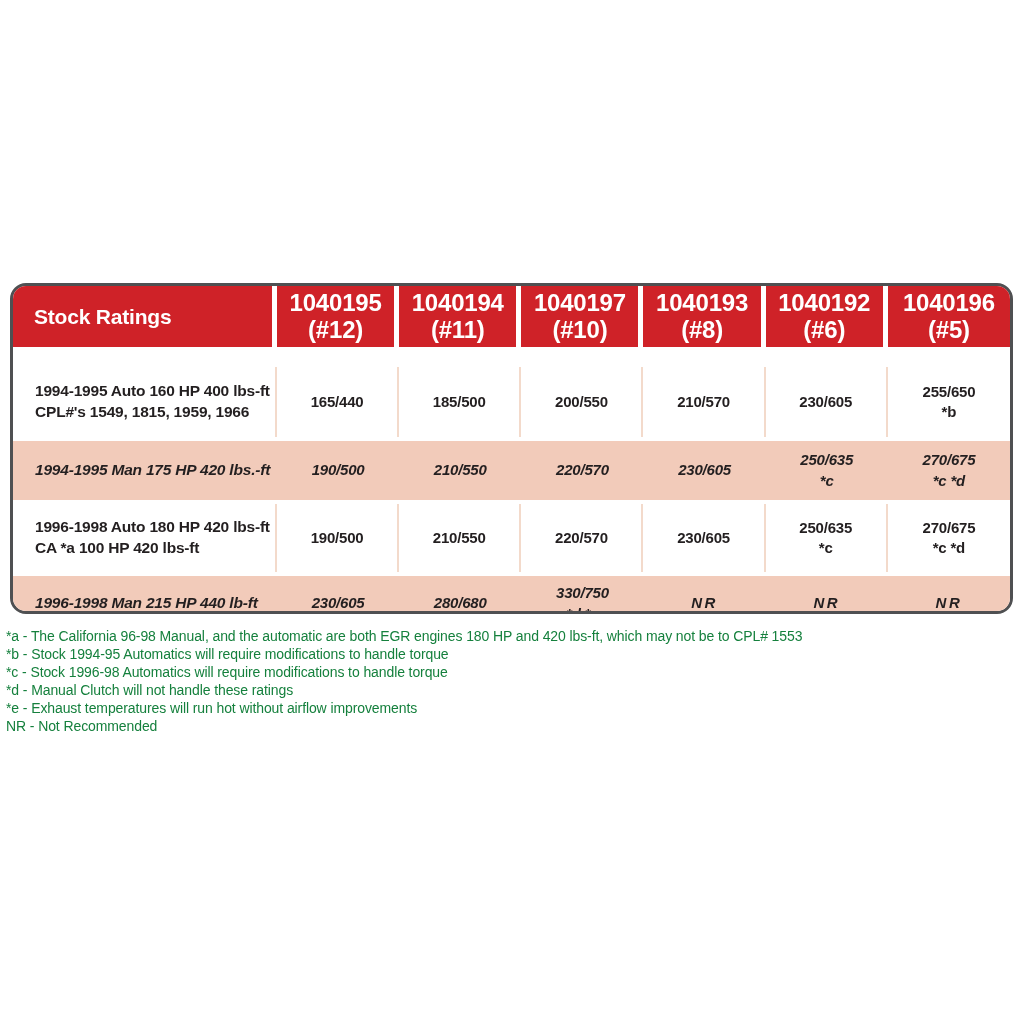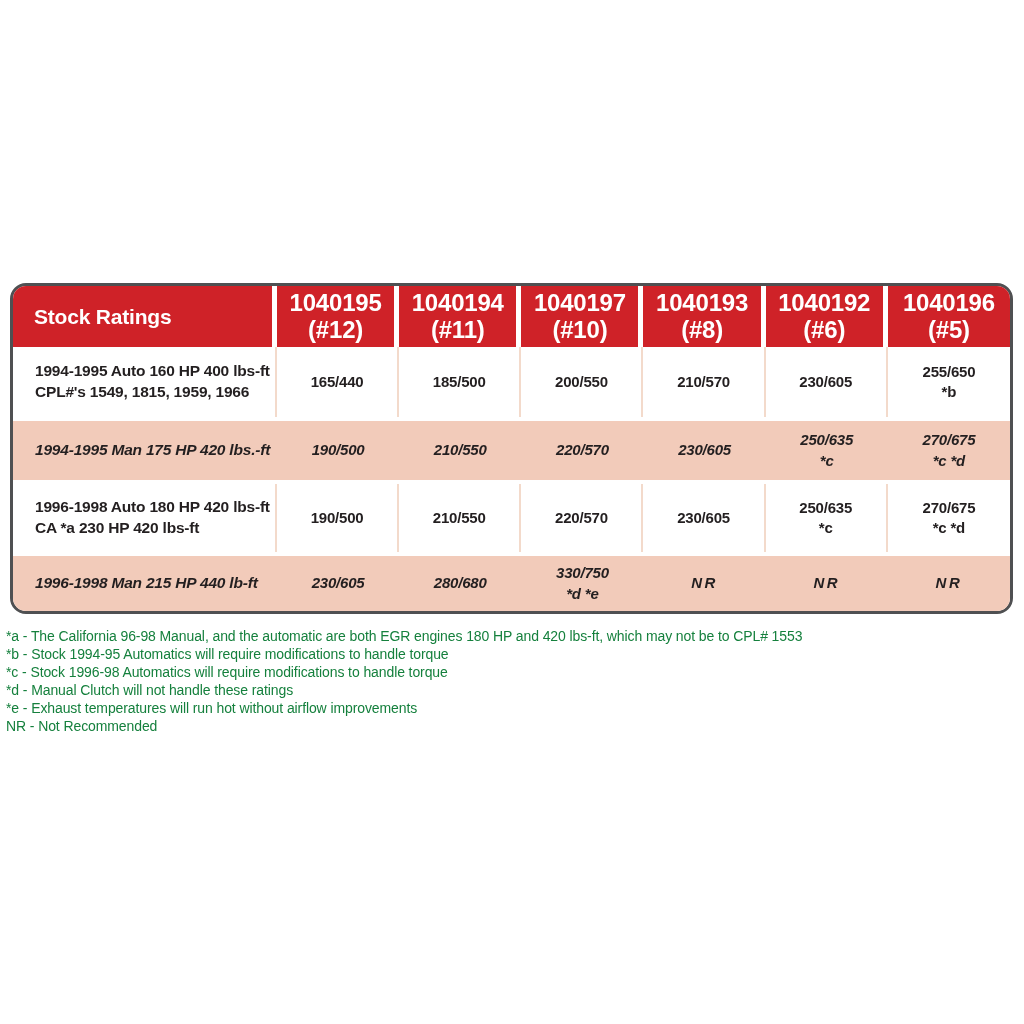--- a/index.html
+++ b/index.html
@@ -36,21 +36,21 @@
   .corner-label { font-size: 21px; font-weight: bold; }
   .th .part, .th .num { font-size: 24px; font-weight: bold; }
 
   
   .body .td {
     display: flex; flex-direction: column;
     justify-content: center;
     line-height: 1.35;
     letter-spacing: -0.2px;
   }
-  .r1 { height: 70px; }
+  .r1 { height: 70px; margin-top: 20px; }
   .r2 { height: 67px; }
   .r3 { height: 68px; }
   .r4 { height: 59px; }
 
   .white { background: #ffffff; }
   .white .td { border-right: 2px solid #F3DACB; }
   .white .td:last-child { border-right: none; }
 
   .pink { background: #F2CBBA; border-top: 4px solid #ffffff; border-bottom: 4px solid #ffffff; font-style: italic; }
   .r4.pink { border-bottom: none; }
@@ -162,21 +162,21 @@
     </div>
     <div class="td val">
       <span>270/675</span>
       <span>*c *d</span>
     </div>
   </div>
 
   <div class="tr body white r3">
     <div class="td label">
       <span>1996-1998 Auto 180 HP 420 lbs-ft</span>
-      <span>CA *a 230 HP 420 lbs-ft</span>
+      <span>CA *a 100 HP 420 lbs-ft</span>
     </div>
     <div class="td val">
       <span>190/500</span>
       <span></span>
     </div>
     <div class="td val">
       <span>210/550</span>
       <span></span>
     </div>
     <div class="td val">

